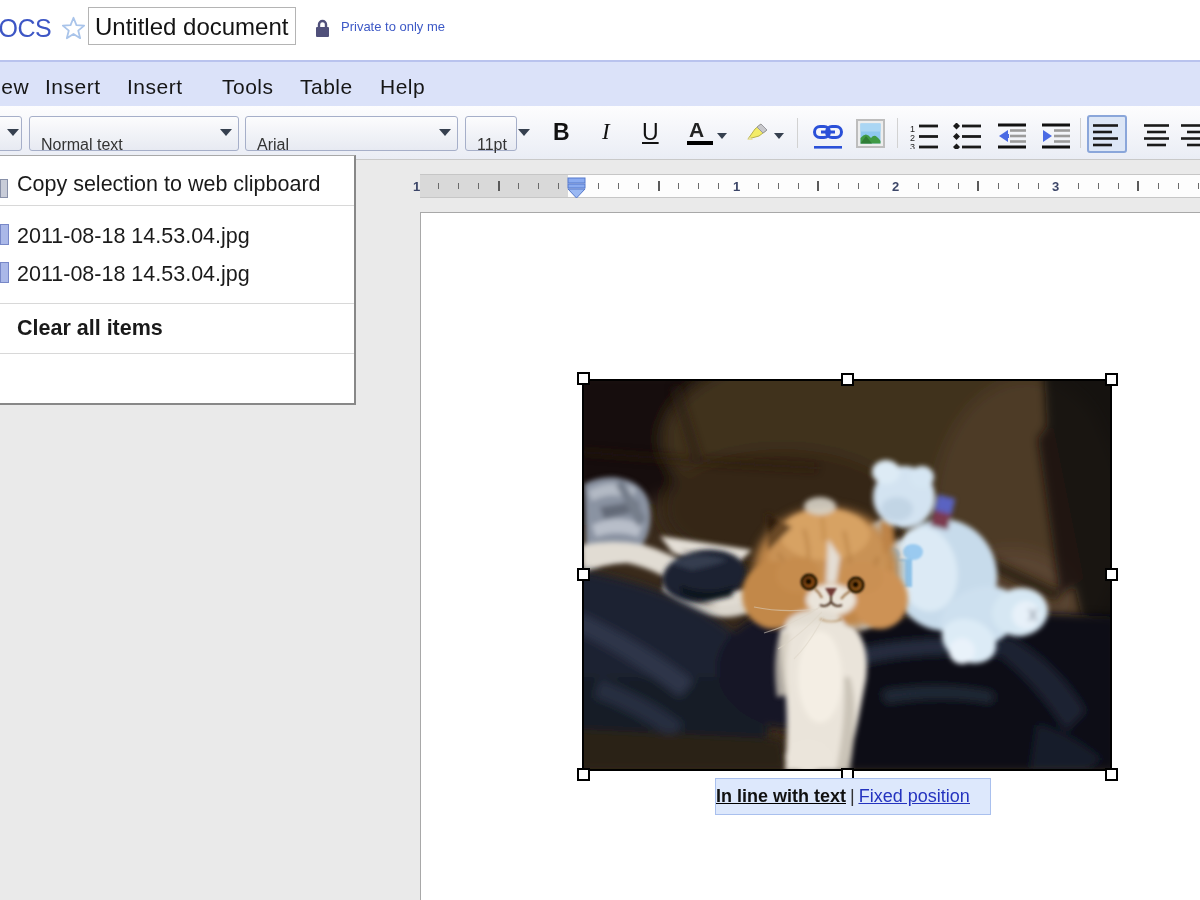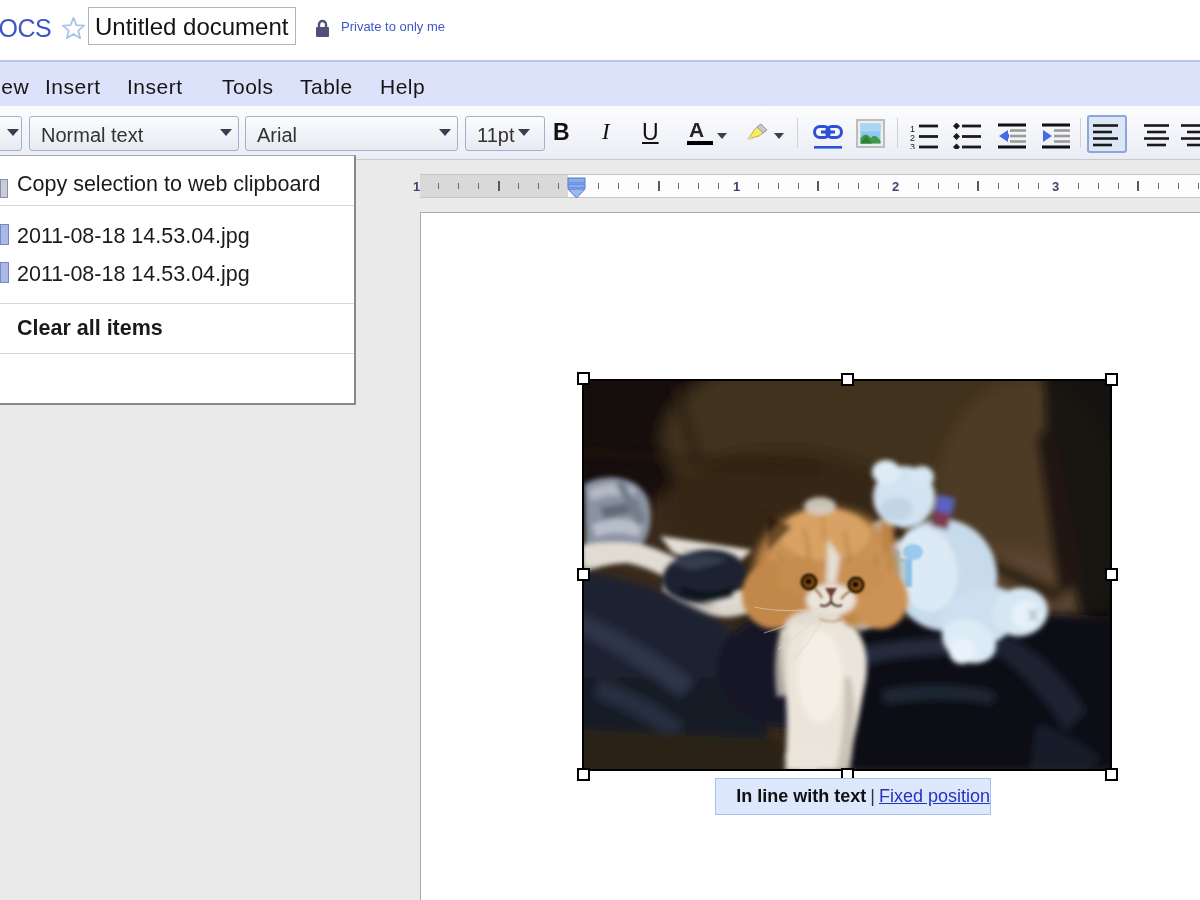--- a/index.html
+++ b/index.html
@@ -11,40 +11,40 @@
 #star{left:61px;top:16px;}
 #titlebox{left:88px;top:7px;width:206px;height:36px;border:1px solid #b4b4b4;}
 #titletext{left:95px;top:13px;font-size:24px;color:#141414;}
 #privtext{left:341px;top:19px;font-size:13px;color:#3d59c6;}
 
 #menubar{left:0;top:60px;width:1200px;height:46px;background:#dbe2f9;border-top:2px solid #b9c3ee;box-sizing:border-box;}
 .mi{position:absolute;top:13px;font-size:21px;letter-spacing:0.5px;color:#161616;}
 
 #toolbar{left:0;top:106px;width:1200px;height:54px;background:linear-gradient(#fdfdfe,#eaedf5);border-bottom:1px solid #c9c9c9;box-sizing:border-box;}
 .tbtn{position:absolute;top:10px;height:35px;border:1px solid #a6afc9;border-radius:3px;background:linear-gradient(#fcfcfd,#e7eaf2);box-sizing:border-box;}
-.tbtn .lbl{position:absolute;left:11px;top:7px;font-size:20px;color:#333;}
+.tbtn .lbl{position:absolute;left:11px;top:19px;font-size:16px;color:#333;}
 .arr{position:absolute;width:0;height:0;border-left:6px solid transparent;border-right:6px solid transparent;border-top:7px solid #36404f;}
 .tsep{position:absolute;top:12px;height:30px;width:1px;background:#d2d2d2;}
 .ticon{position:absolute;top:10px;}
 #alignleftbox{left:1087px;top:9px;width:40px;height:38px;background:#dce6f6;border:2px solid #8aa6da;border-radius:3px;box-sizing:border-box;}
 
 #content{left:0;top:160px;width:1200px;height:740px;background:#eaeaea;}
 #page{left:420px;top:212px;width:780px;height:688px;background:#fff;border-left:1px solid #a8a8a8;border-top:1px solid #a8a8a8;box-sizing:border-box;}
 
 #ruler{left:420px;top:174px;width:780px;height:24px;background:#fdfdfd;border-top:1px solid #c6c6c6;border-bottom:1px solid #c6c6c6;box-sizing:border-box;}
 #rulgrey{position:absolute;left:0;top:0;width:148px;height:22px;background:#d9d9d9;}
 .tick{position:absolute;top:8px;width:1px;height:6px;background:#6a6a6a;}
 .tickT{position:absolute;top:6px;width:2px;height:10px;background:#5a5a5a;}
 .rnum{position:absolute;top:4px;font-size:13px;font-weight:bold;color:#3c4668;}
 
 #ddmenu{left:0;top:155px;width:356px;height:250px;background:#fff;border-top:1px solid #a9a9a9;border-right:2px solid #888;border-bottom:2px solid #888;box-sizing:border-box;}
 .mitem{position:absolute;left:17px;font-size:21.5px;color:#1a1a1a;white-space:nowrap;}
 .msep{position:absolute;left:0;width:354px;height:1px;background:#d8d8d8;}
 
-#caption{left:715px;top:778px;width:276px;height:37px;background:#dde8fc;border:1px solid #a9c0ee;box-sizing:border-box;text-align:right;font-size:18px;line-height:34px;white-space:nowrap;}
+#caption{left:715px;top:778px;width:276px;height:37px;background:#dde8fc;border:1px solid #a9c0ee;box-sizing:border-box;text-align:left;font-size:18px;line-height:34px;white-space:nowrap;text-decoration:underline;}
 #caption b{color:#111;}
 #caption .pipe{color:#333;font-weight:normal;padding:0 4px;}
 #caption a{color:#2433bf;}
 
 .hdl{position:absolute;width:13px;height:13px;background:#fff;border:2px solid #000;box-sizing:border-box;}
 </style>
 </head>
 <body>
 <div id="stage">
 
@@ -74,21 +74,21 @@
         <div class="arr" style="left:46px;top:12px"></div>
       </div>
     <div class="tbtn" style="left:29px;width:210px">
         <span class="lbl">Normal text</span>
         <div class="arr" style="left:190px;top:12px"></div>
       </div>
     <div class="tbtn" style="left:245px;width:213px">
         <span class="lbl">Arial</span>
         <div class="arr" style="left:193px;top:12px"></div>
       </div>
-    <div class="tbtn" style="left:465px;width:80px">
+    <div class="tbtn" style="left:465px;width:52px">
         <span class="lbl">11pt</span>
         <div class="arr" style="left:52px;top:12px"></div>
       </div>
     <span class="ticon" style="left:553px;top:13px;font-size:23px;font-weight:bold;color:#111;">B</span>
     <span class="ticon" style="left:602px;top:13px;font-size:23px;font-style:italic;color:#111;font-family:'Liberation Serif',serif;">I</span>
     <span class="ticon" style="left:642px;top:13px;font-size:23px;text-decoration:underline;color:#111;">U</span>
     <span class="ticon" style="left:689px;top:12px;font-size:21px;font-weight:bold;color:#222;">A</span>
     <div style="position:absolute;left:687px;top:35px;width:26px;height:4px;background:#000;"></div>
     <div class="arr" style="left:717px;top:27px;border-top-width:6px;border-left-width:5px;border-right-width:5px;"></div>
     <svg class="ticon" style="left:745px;top:15px" width="26" height="24" viewBox="0 0 26 24">

